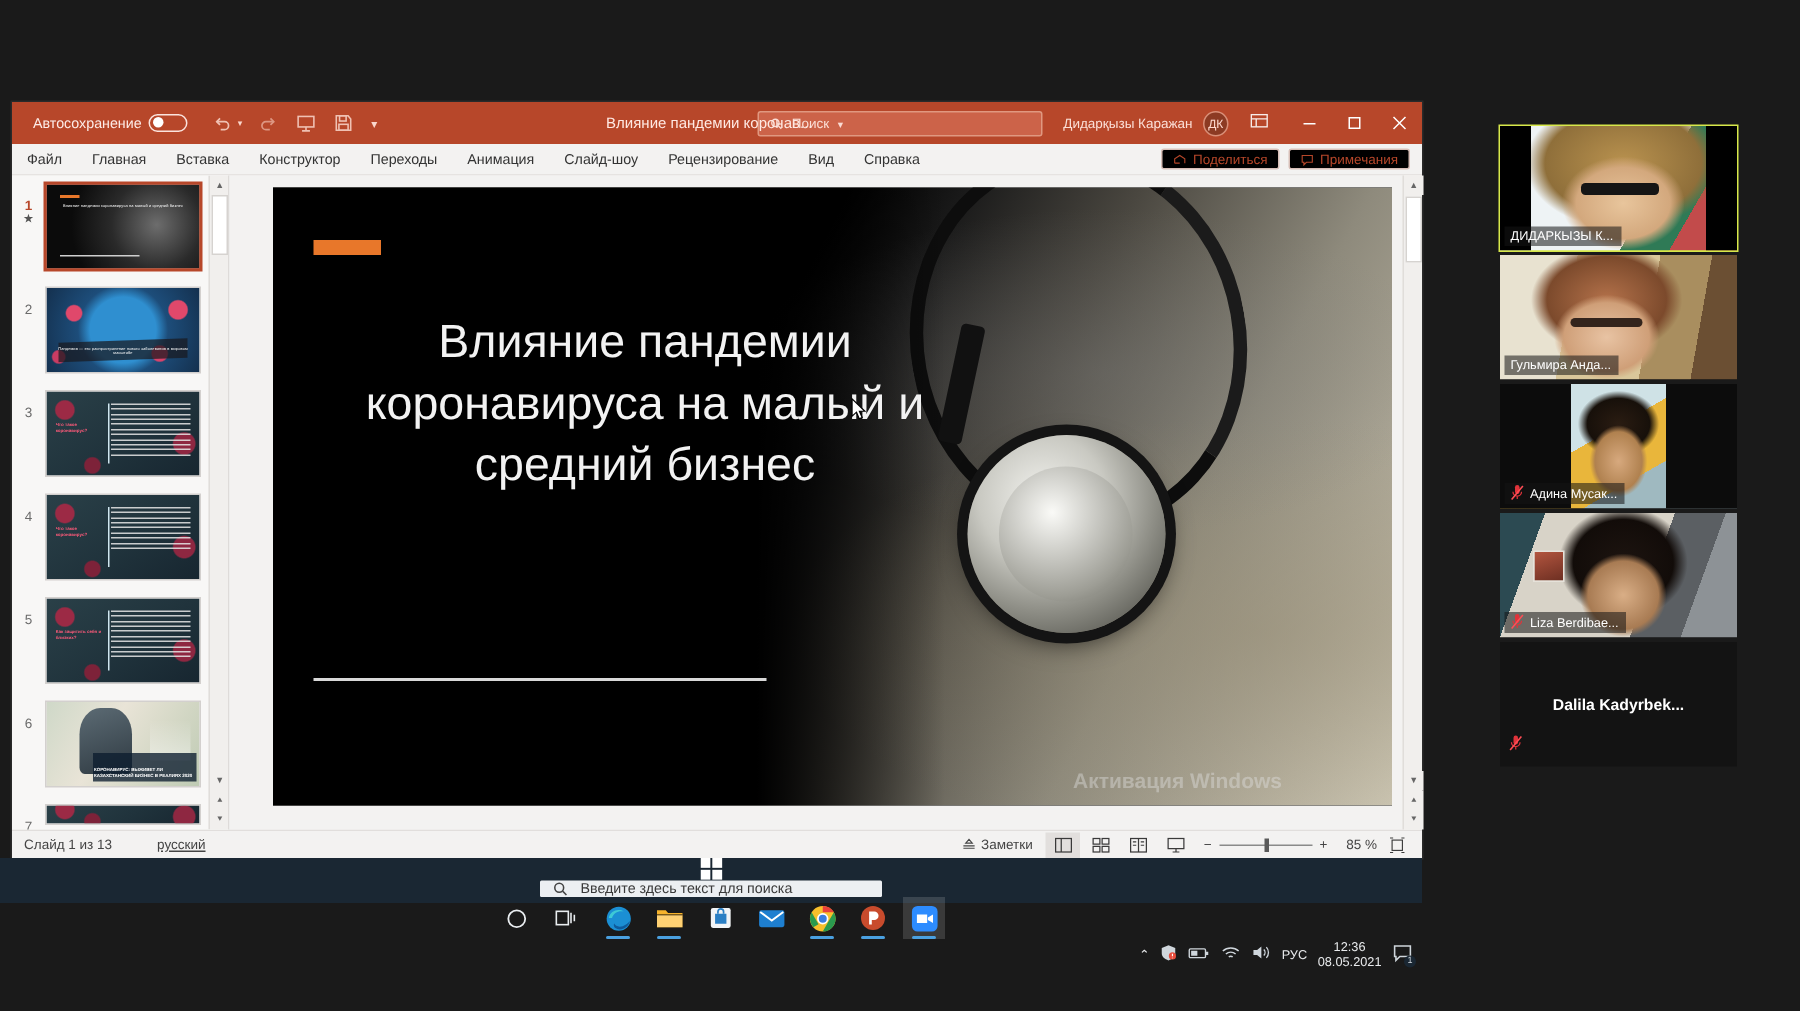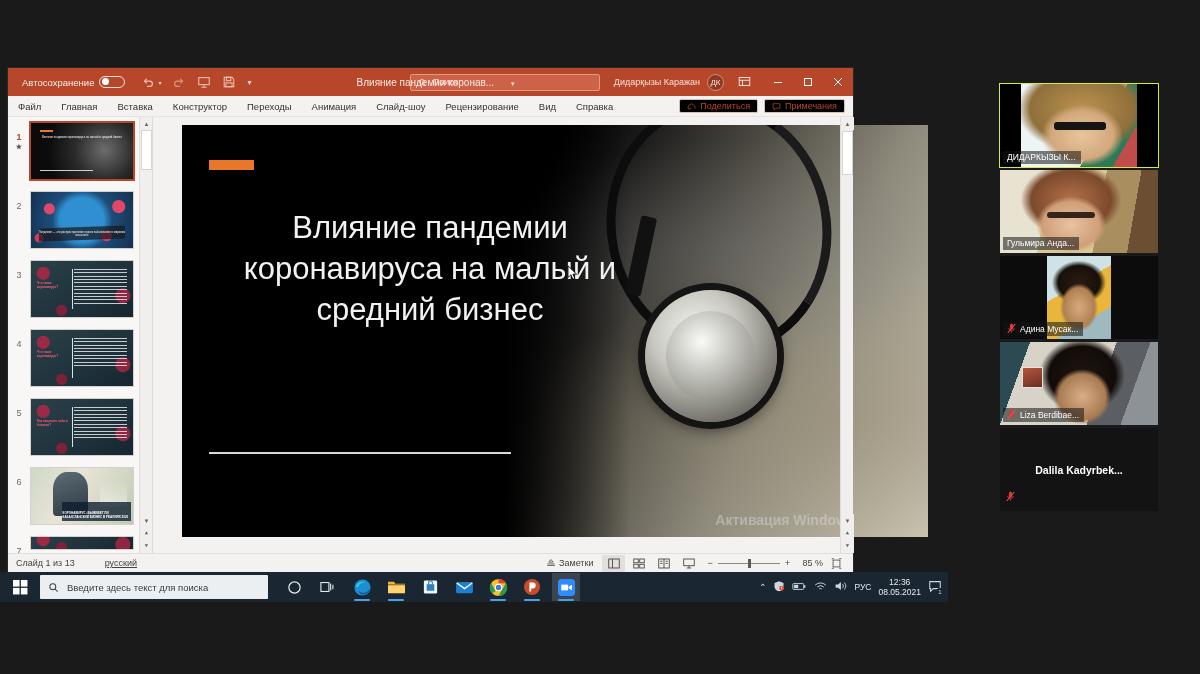--- a/index.html
+++ b/index.html
@@ -6,21 +6,21 @@
   html, body {
     width: 1200px; height: 674px;
     background: #1d1d1d;
     font-family: "Liberation Sans", sans-serif;
     overflow: hidden;
   }
   #root { position: relative; width: 1200px; height: 674px; background: #1a1a1a; }
 
   
   #ppt-window {
-    position: absolute; left: 8px; top: 68px; width: 845px; height: 504px;
+    position: absolute; left: 8px; top: 68px; width: 940px; height: 504px;
     background: #f3f2f1; display: flex; flex-direction: column;
     box-shadow: 0 0 0 1px #2a2a2a;
   }
 
   
   .titlebar {
     height: 28px; background: #b7472a; display: flex; align-items: center;
     color: #fff; font-size: 10px; position: relative; flex: none;
   }
   .autosave {
@@ -221,21 +221,21 @@
   .viewbtn { width: 23px; height: 17px; display: flex; align-items: center; justify-content: center;}
   .viewbtn.active { background: #e2dfdd; }
   .zoomslider { display: flex; align-items: center; gap: 5px; margin: 0 5px; }
   .ztrack { width: 62px; height: 1px; background: #8a8a8a; position: relative; }
   .zhandle { position: absolute; left: 30px; top: -4px; width: 3px; height: 9px; background: #5a5a5a; }
   .zpct { width: 26px; text-align: right; }
 
   
   #taskbar {
     position: absolute; left: 0; top: 572px; width: 948px; height: 30px;
-    background: #1a2733; display: flex; align-items: center;
+    background: #1a2733; display: flex; align-items: center; flex-direction: column;
   }
   .tb-start { width: 40px; height: 30px; display: flex; align-items: center; justify-content: center;}
   .tb-search {
     width: 228px; height: 24px; background: #eceff2; border-radius: 1px;
     display: flex; align-items: center; gap: 8px; padding: 0 8px;
     font-size: 9.5px; color: #3a3a3a;
   }
   .tb-icons { display: flex; align-items: center; gap: 6px; margin-left: 12px; }
   .tb-ic { width: 28px; height: 28px; display:flex; align-items:center; justify-content:center; position:relative;}
   .tb-ic.run::after { content:""; position:absolute; bottom:0; left:6px; right:6px; height:2px; background:#4aa0e0; border-radius:1px;}

